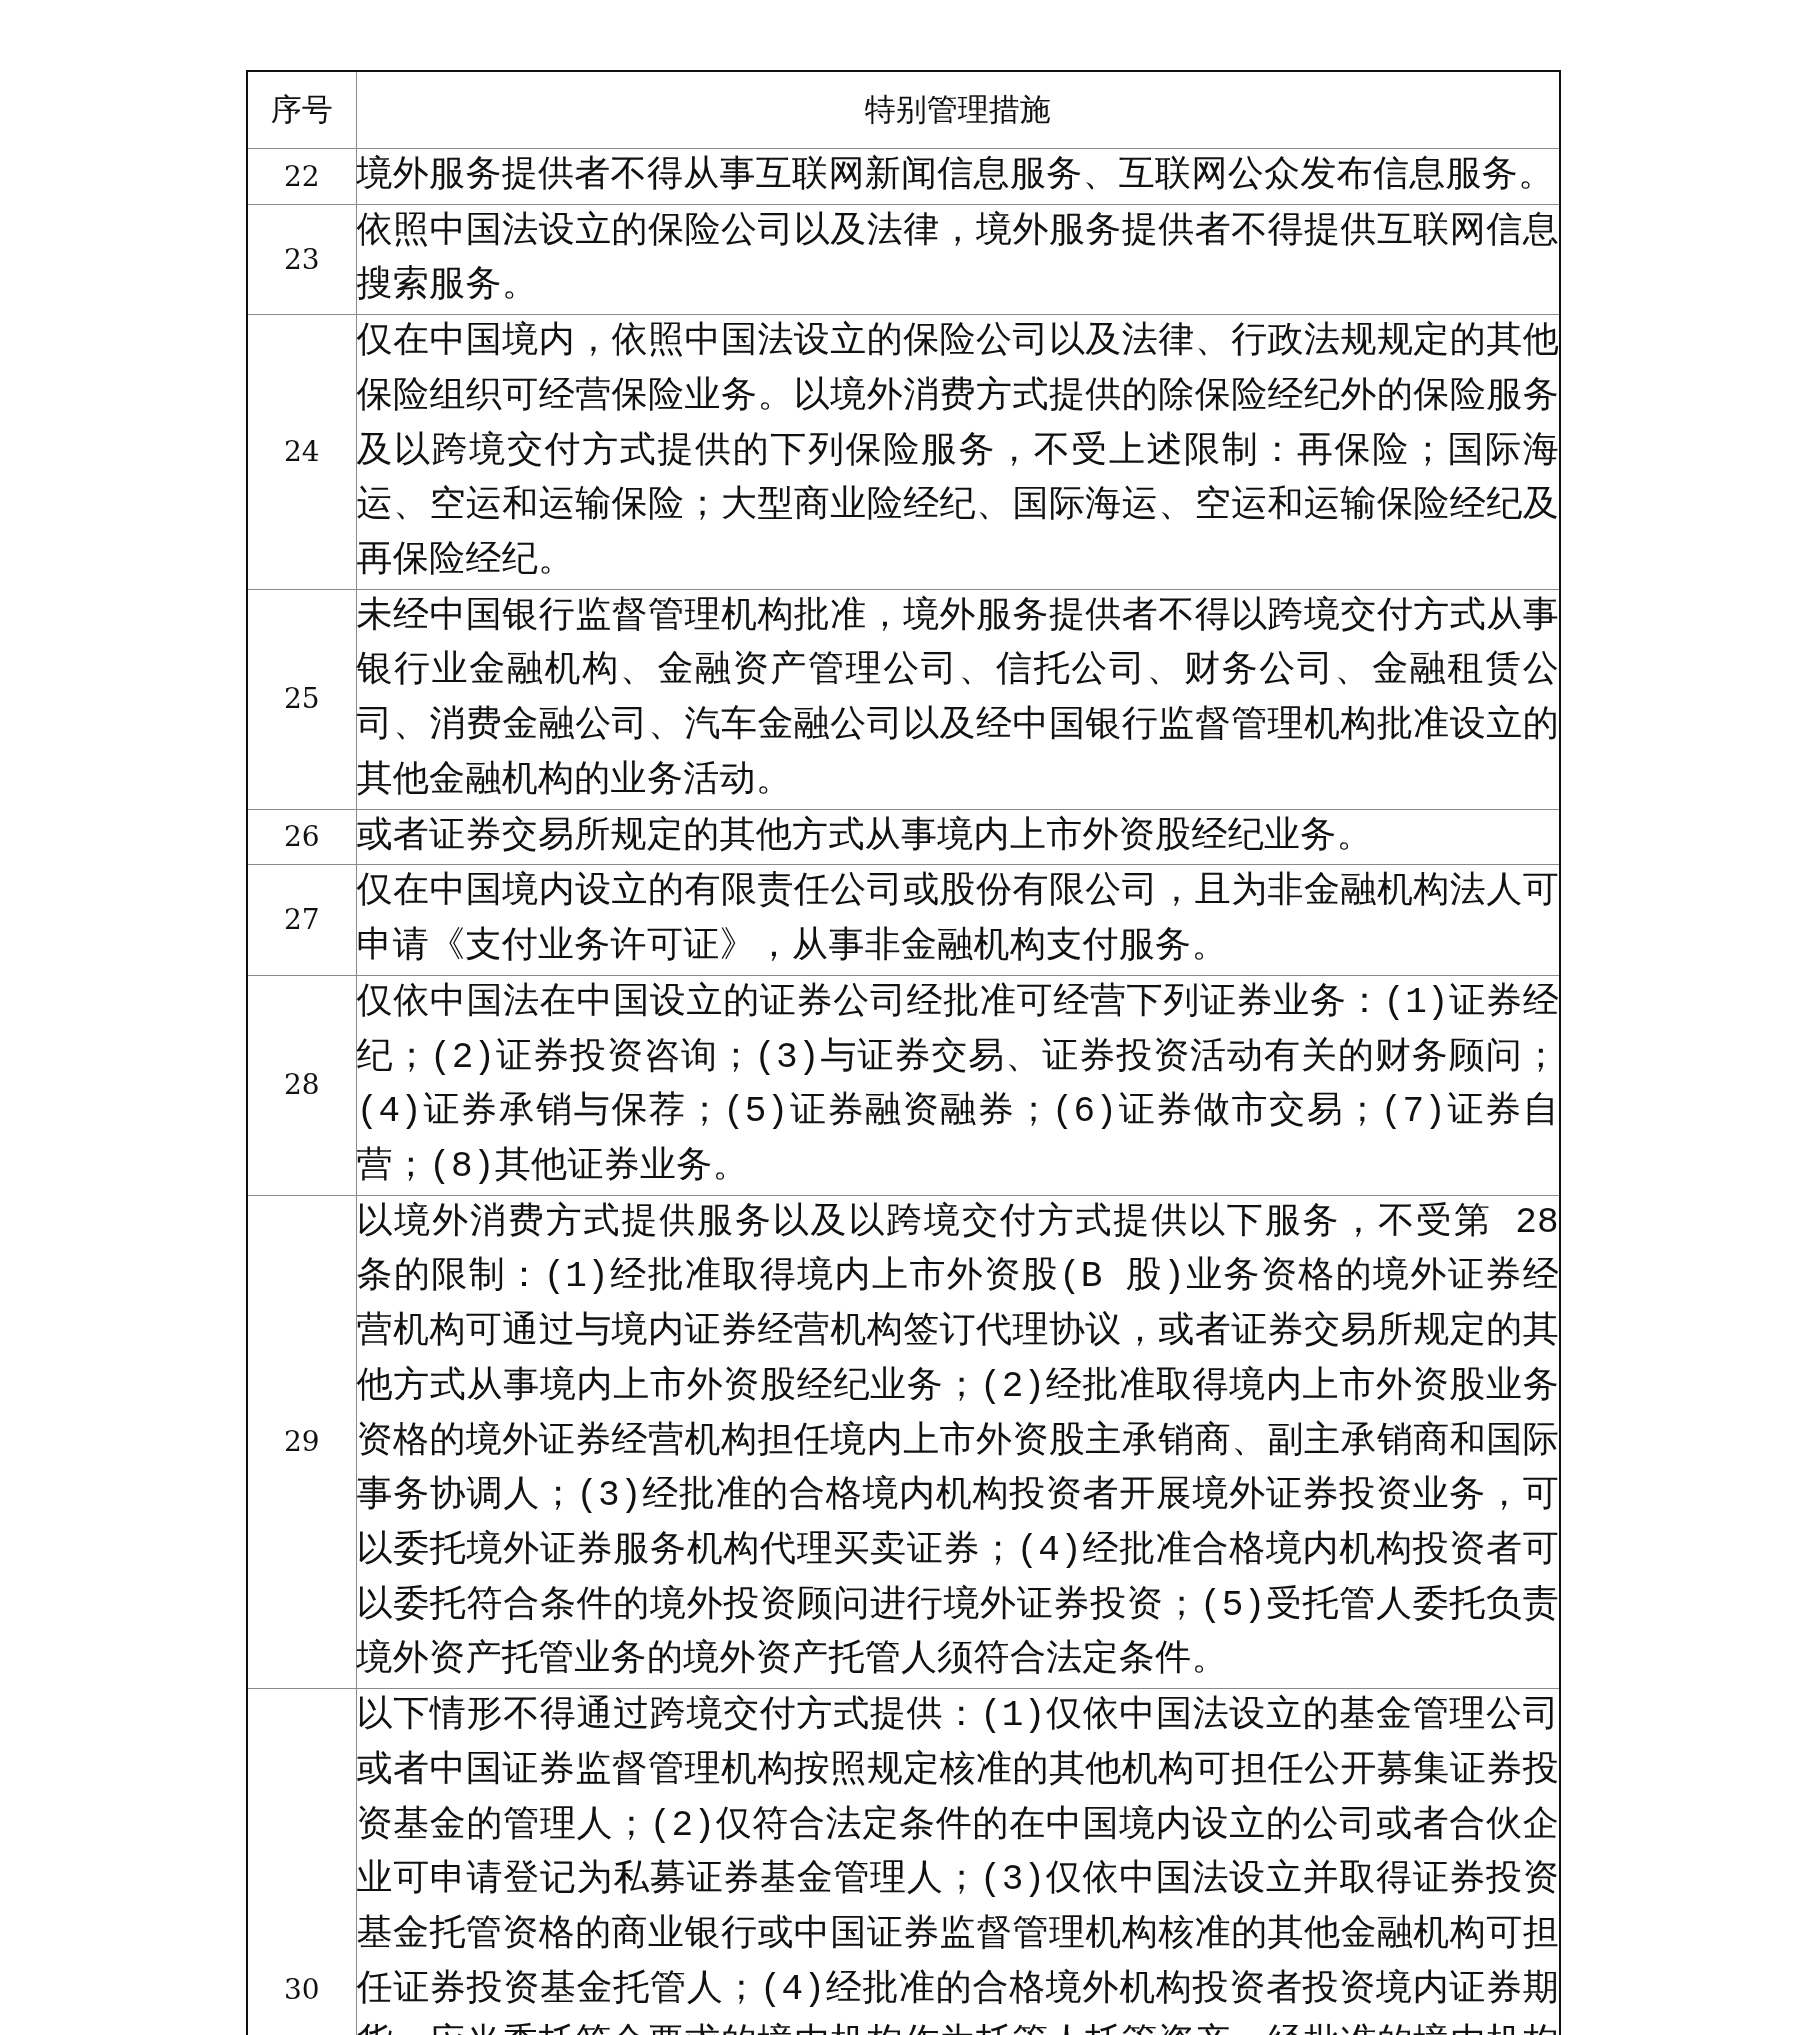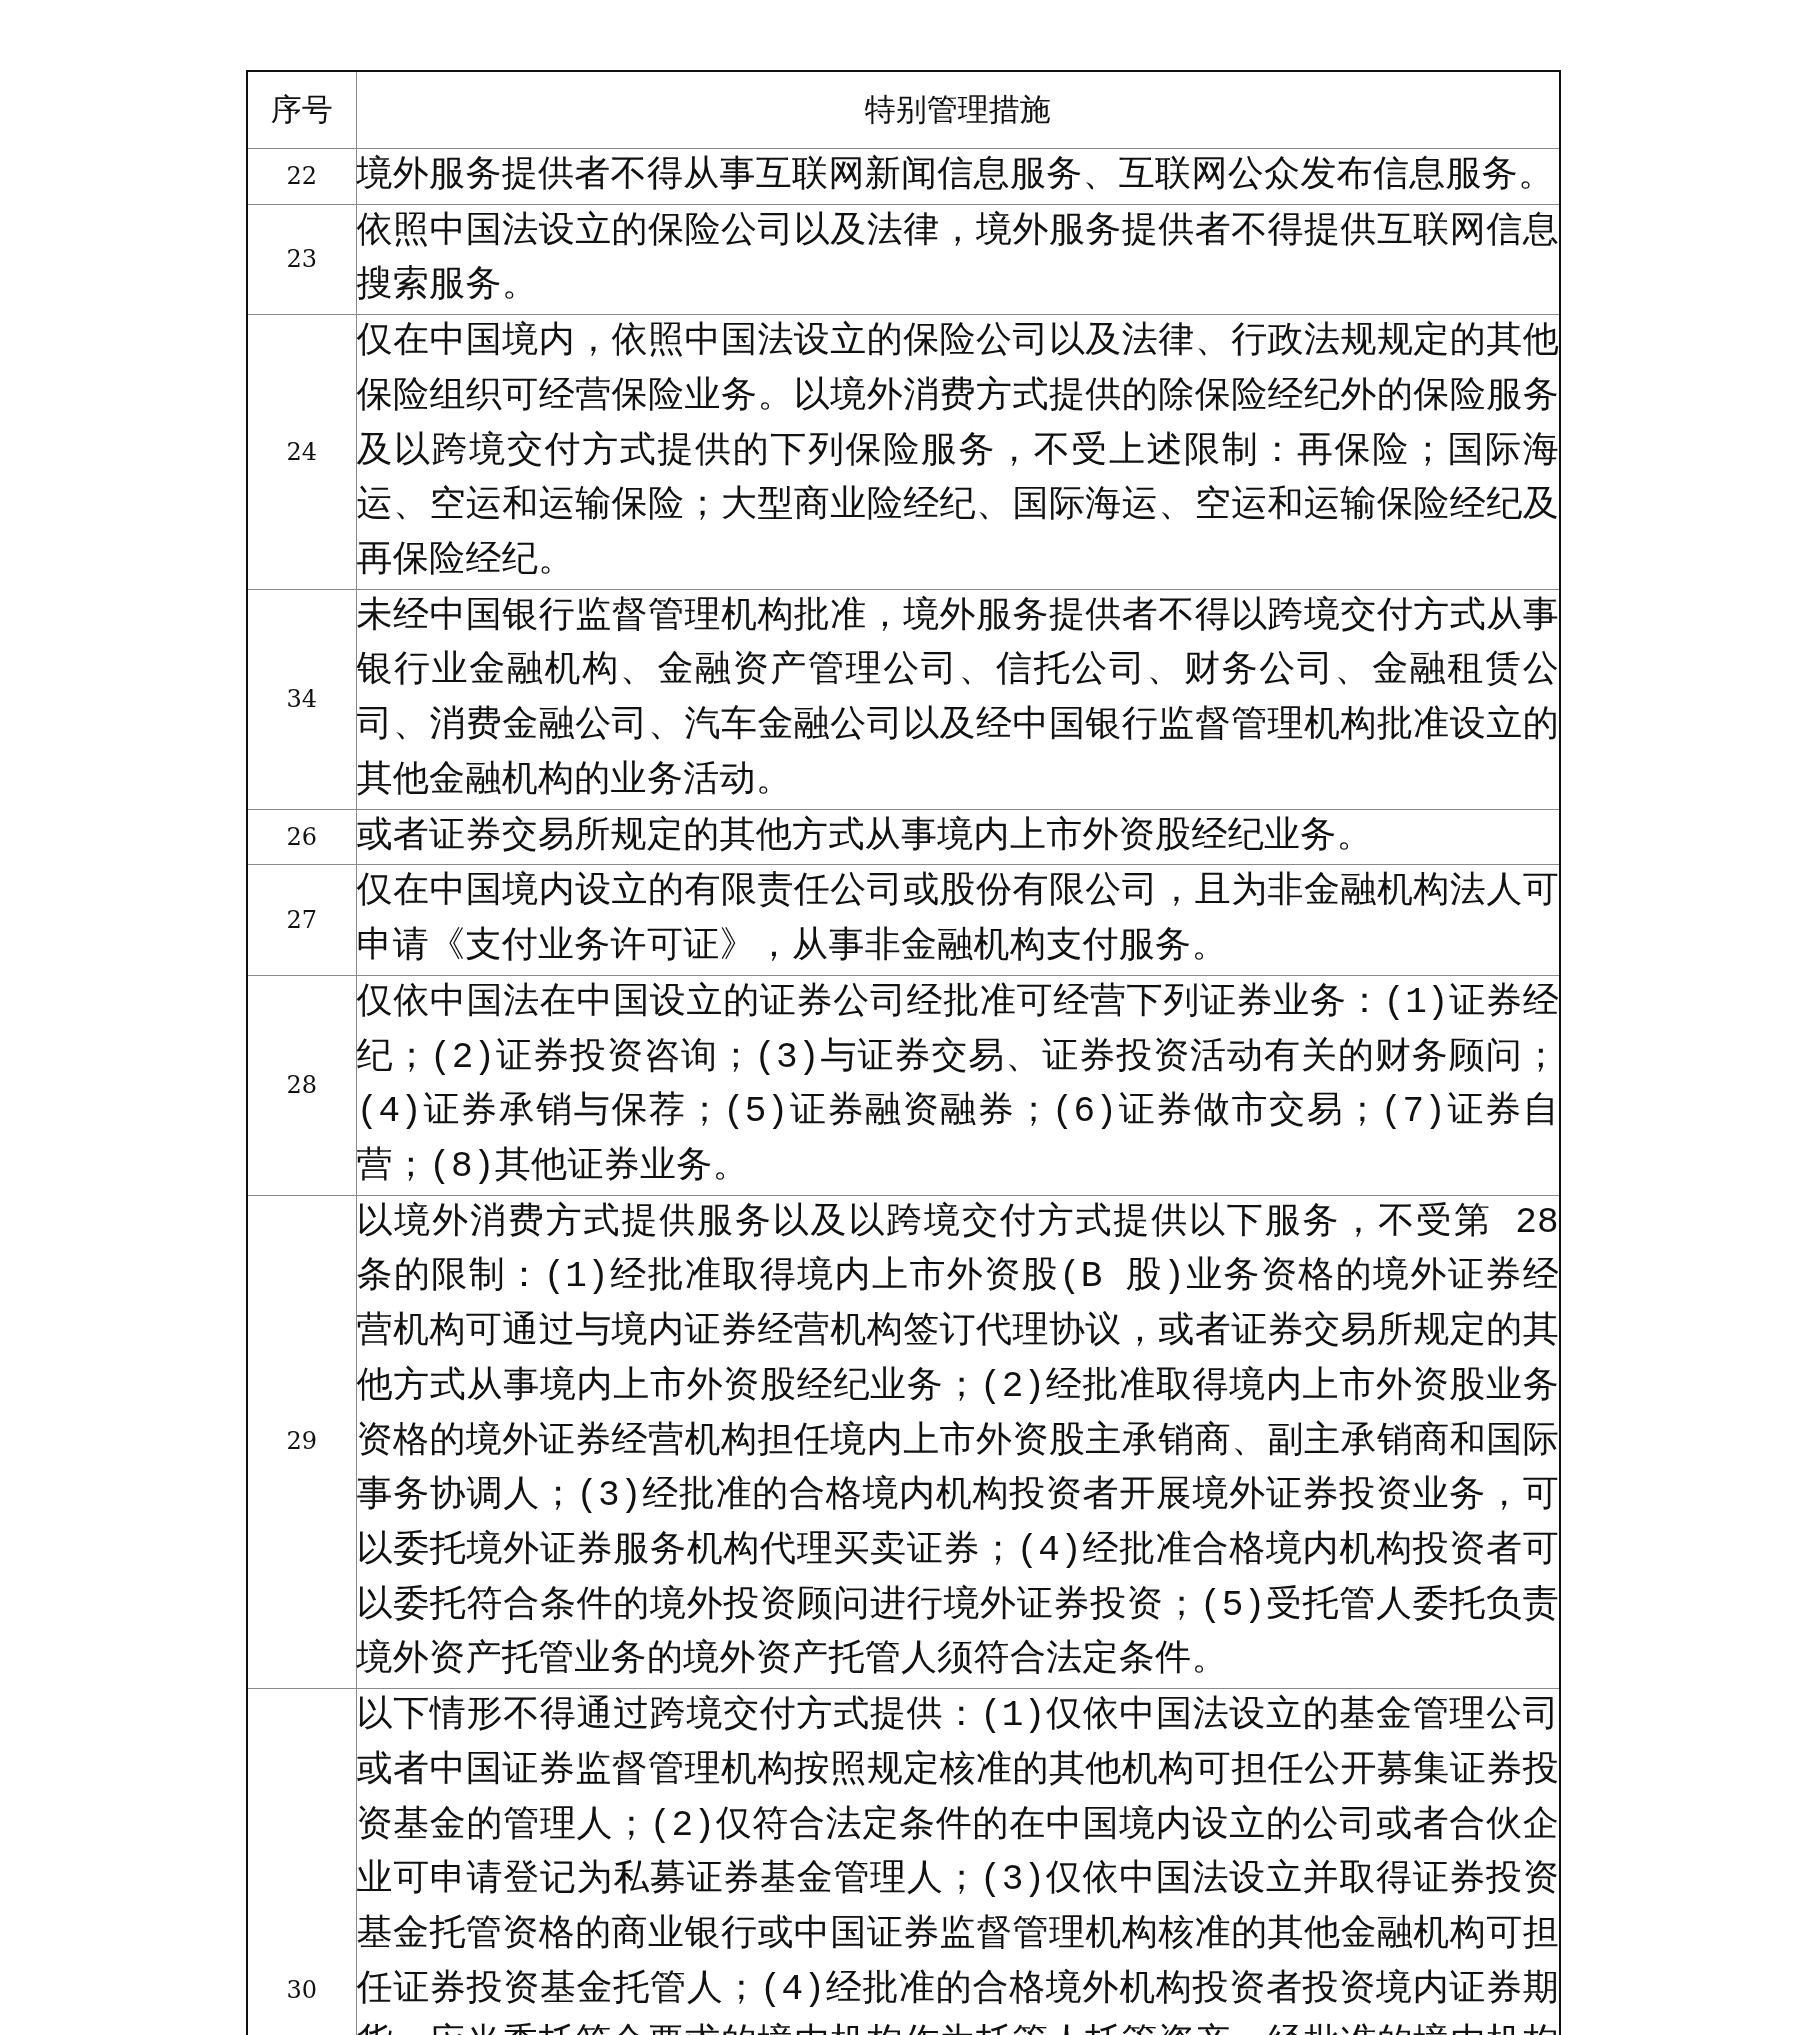--- a/index.html
+++ b/index.html
@@ -35,21 +35,21 @@
   table.reg-table col.col-body { width: 1204px; }
 
   table.reg-table td {
     border: 0.7px solid #8a8a8a;
     vertical-align: middle;
     padding: 0;
   }
   td.num {
     text-align: center;
     font-family: "DejaVu Serif", "Liberation Serif", serif;
-    font-size: 24px;
+    font-size: 28px;
     line-height: 1.2;
     color: #111;
   }
   td.body {
     padding: 16px 14.6px 16px 17.5px;
     font-family: Liberation Mono, monospace;
     font-size: 36px;
     line-height: 1.52;
     text-align: justify;
     text-justify: inter-character;
@@ -101,21 +101,21 @@
           <td class="body">依照中国法设立的保险公司以及法律，境外服务提供者不得提供互联网信息搜索服务。</td>
         </tr>
 
 
         <tr>
           <td class="num">24</td>
           <td class="body">仅在中国境内，依照中国法设立的保险公司以及法律、行政法规规定的其他保险组织可经营保险业务。以境外消费方式提供的除保险经纪外的保险服务及以跨境交付方式提供的下列保险服务，不受上述限制：再保险；国际海运、空运和运输保险；大型商业险经纪、国际海运、空运和运输保险经纪及再保险经纪。</td>
         </tr>
 
         <tr>
-          <td class="num">34</td>
+          <td class="num">25</td>
           <td class="body">未经中国银行监督管理机构批准，境外服务提供者不得以跨境交付方式从事银行业金融机构、金融资产管理公司、信托公司、财务公司、金融租赁公司、消费金融公司、汽车金融公司以及经中国银行监督管理机构批准设立的其他金融机构的业务活动。</td>
         </tr>
 
         <tr>
           <td class="num">26</td>
           <td class="body">或者证券交易所规定的其他方式从事境内上市外资股经纪业务。</td>
         </tr>
 
         <tr>
           <td class="num">27</td>

